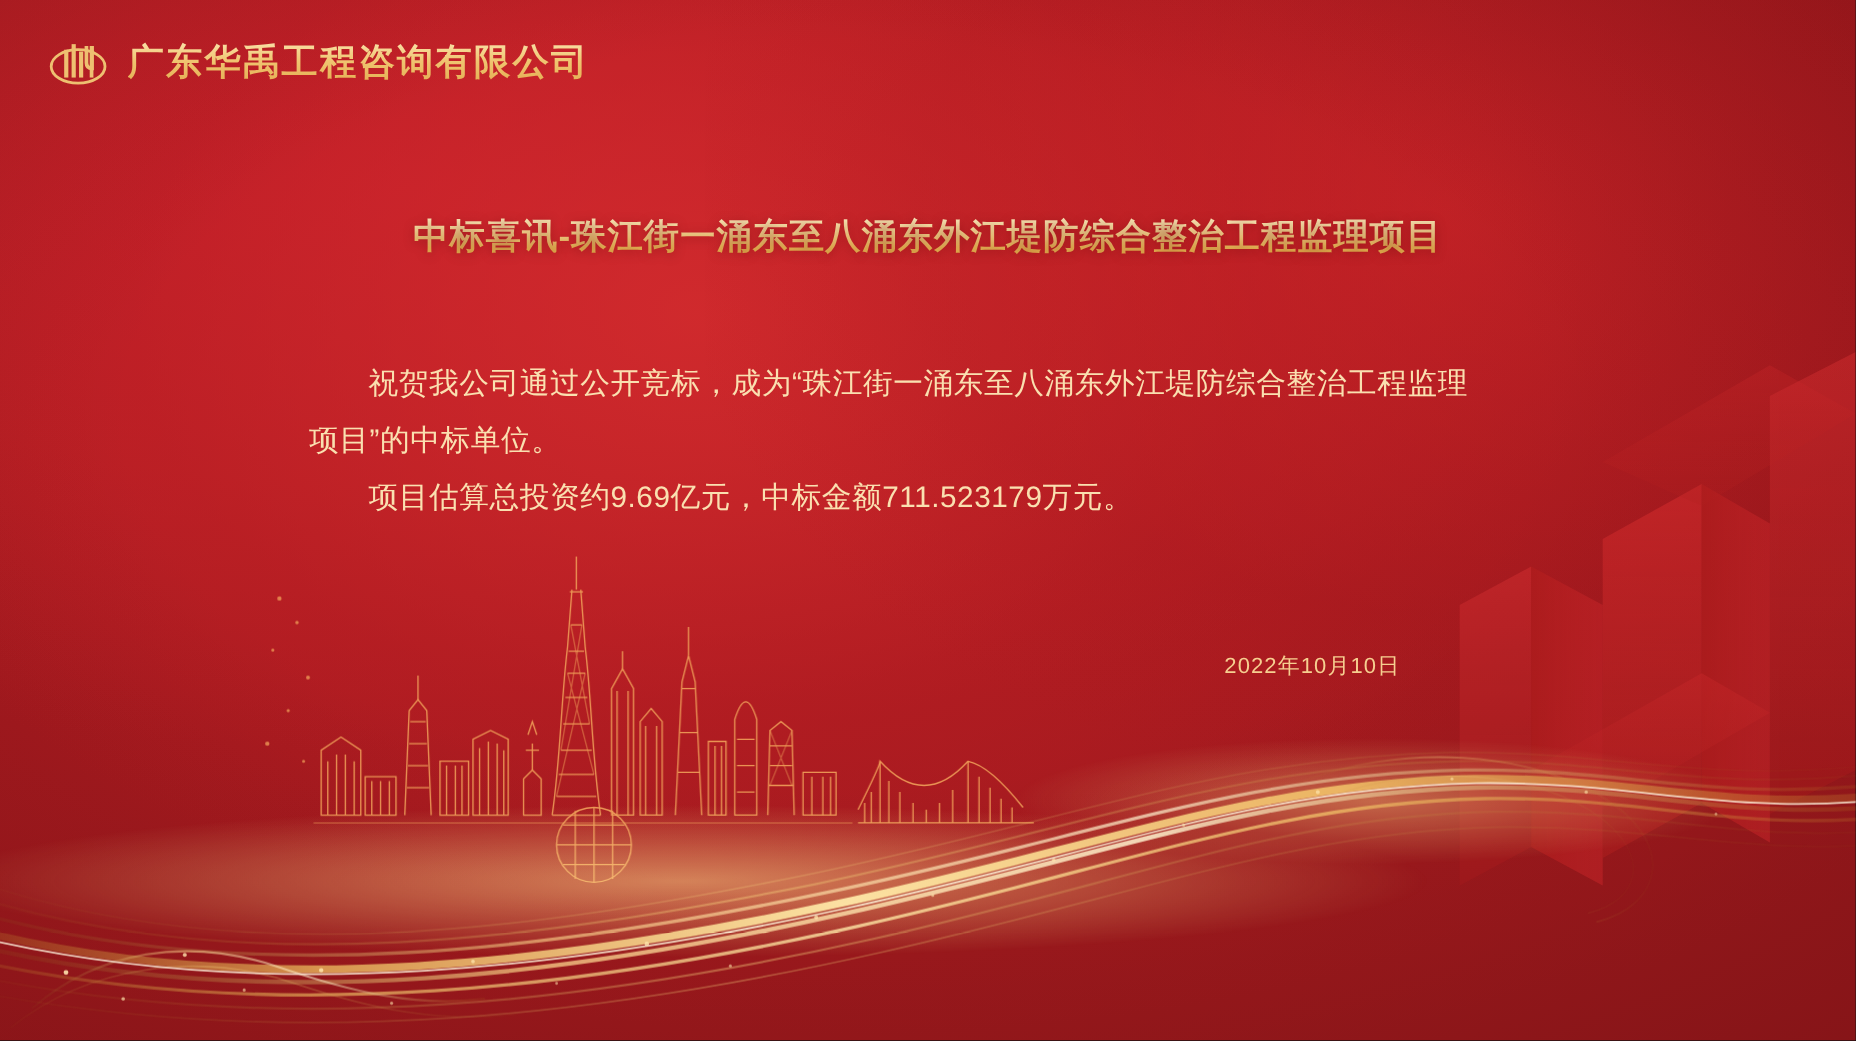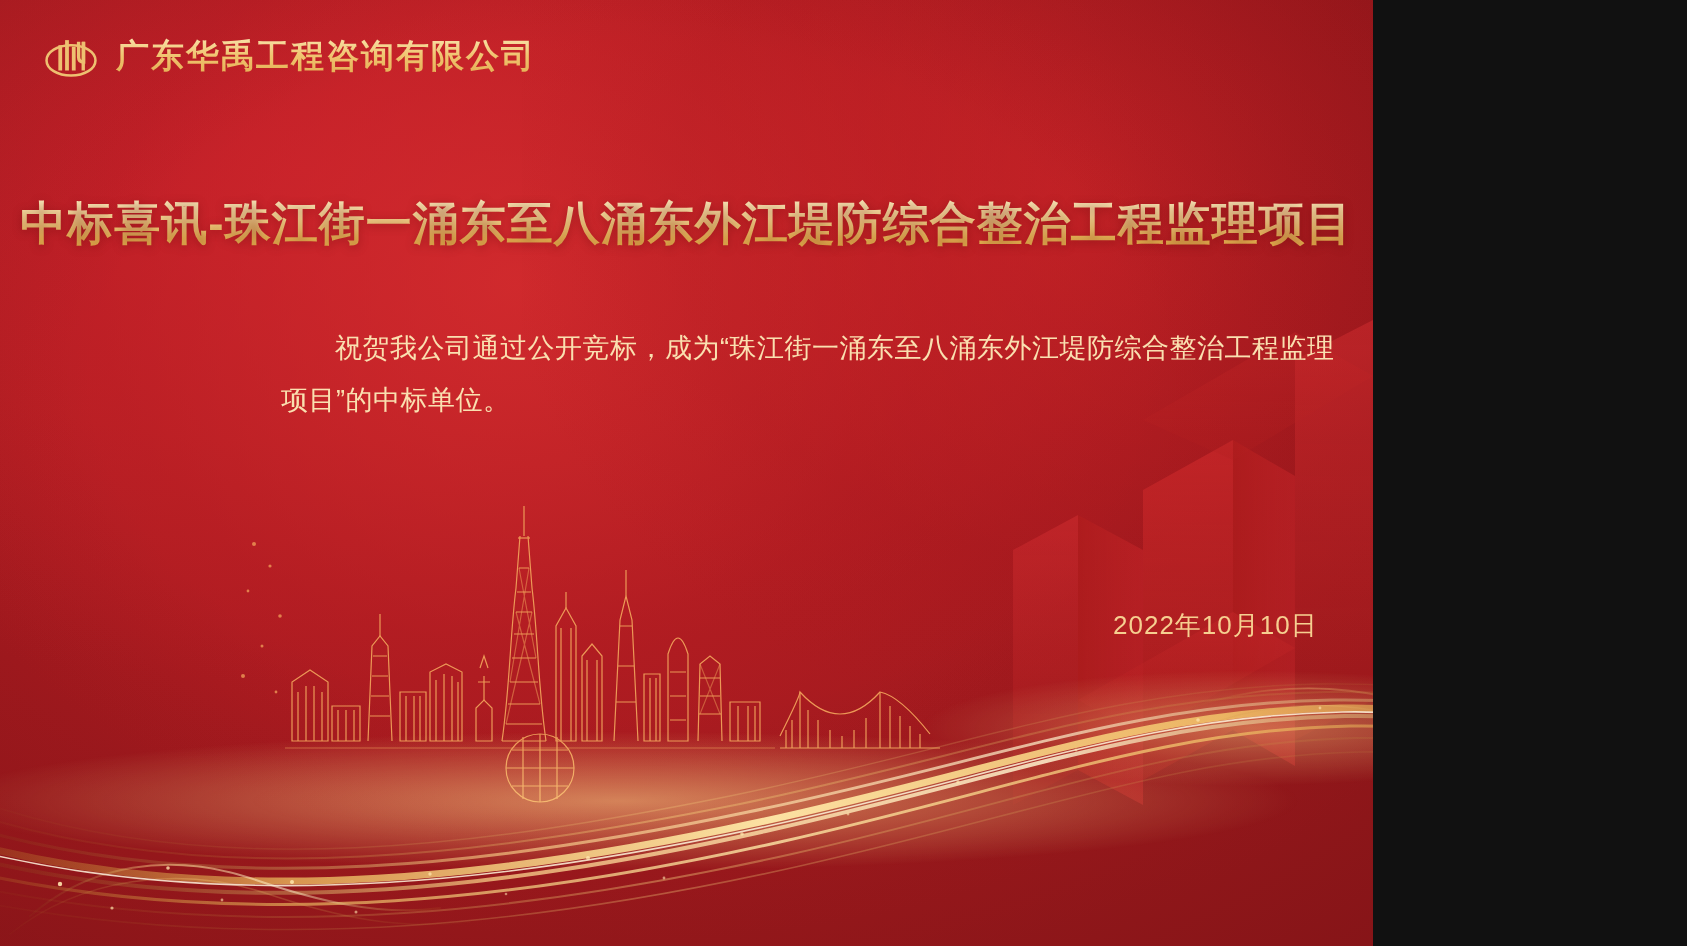--- a/index.html
+++ b/index.html
@@ -7,21 +7,21 @@
     margin: 0;
     padding: 0;
     background: #111;
   }
   body {
     font-family: "Liberation Sans", "DejaVu Sans", sans-serif;
   }
 
   #poster {
     position: relative;
-    width: 1373px;
+    width: 1687px;
     height: 946px;
     overflow: hidden;
     background:
       radial-gradient(ellipse 120% 90% at 22% 18%, #c5202a 0%, #b71f24 32%, #a61a1f 60%, #9e1a1d 100%);
   }
 
   
   .bg-glow {
     position: absolute;
     left: -10%;
@@ -84,21 +84,21 @@
     white-space: nowrap;
   }
 
   
   .title {
     position: absolute;
     left: 0;
     right: 0;
     top: 193px;
     text-align: center;
-    font-size: 46px;
+    font-size: 32px;
     font-weight: bold;
     letter-spacing: 1px;
     white-space: nowrap;
     background: linear-gradient(180deg, #fdf0cb 0%, #f7d892 40%, #eab857 72%, #dda23f 100%);
     -webkit-background-clip: text;
     background-clip: text;
     -webkit-text-fill-color: transparent;
     text-shadow: 0 2px 10px rgba(90,10,10,0.35);
   }
   .title .hl { font-weight: bold; }
@@ -113,22 +113,22 @@
     line-height: 52px;
     color: #fae0b0;
     letter-spacing: 0.5px;
   }
   .body-text .indent { display: inline-block; width: 2em; }
 
   
   .date {
     position: absolute;
     left: 1113px;
-    top: 608px;
-    font-size: 26px;
+    top: 592px;
+    font-size: 20px;
     color: #f6cf90;
     letter-spacing: 1px;
   }
 
   
   .skyline {
     position: absolute;
     left: 240px;
     bottom: 120px;
     width: 700px;
@@ -196,20 +196,23 @@
     <div class="company-name">广东华禹工程咨询有限公司</div>
   </div>
 
   <div class="title">
     <span class="hl">中标喜讯</span><span>-</span><span>珠江街一涌东至八涌东外江堤防综合整治工程监理项目</span>
   </div>
 
   <div class="body-text">
     <div>
       <span class="indent"></span><span>祝贺我公司通过公开竞标，成为“珠江街一涌东至八涌东外江堤防综合整治工程监理项目”的中标单位。</span>
+    </div>
+    <div>
+      <span class="indent"></span><span>项目估算总投资约9.69亿元，中标金额711.523179万元。</span>
     </div>
   </div>
 
   <div class="date">2022年10月10日</div>
 
   <svg class="skyline" viewBox="0 0 700 330">
     <g fill="none" stroke="#f0a05a" stroke-width="1.2" opacity="0.95">
 
       <g fill="#f0a05a" stroke="none" opacity="0.8">
         <circle cx="14" cy="48" r="2"></circle>

